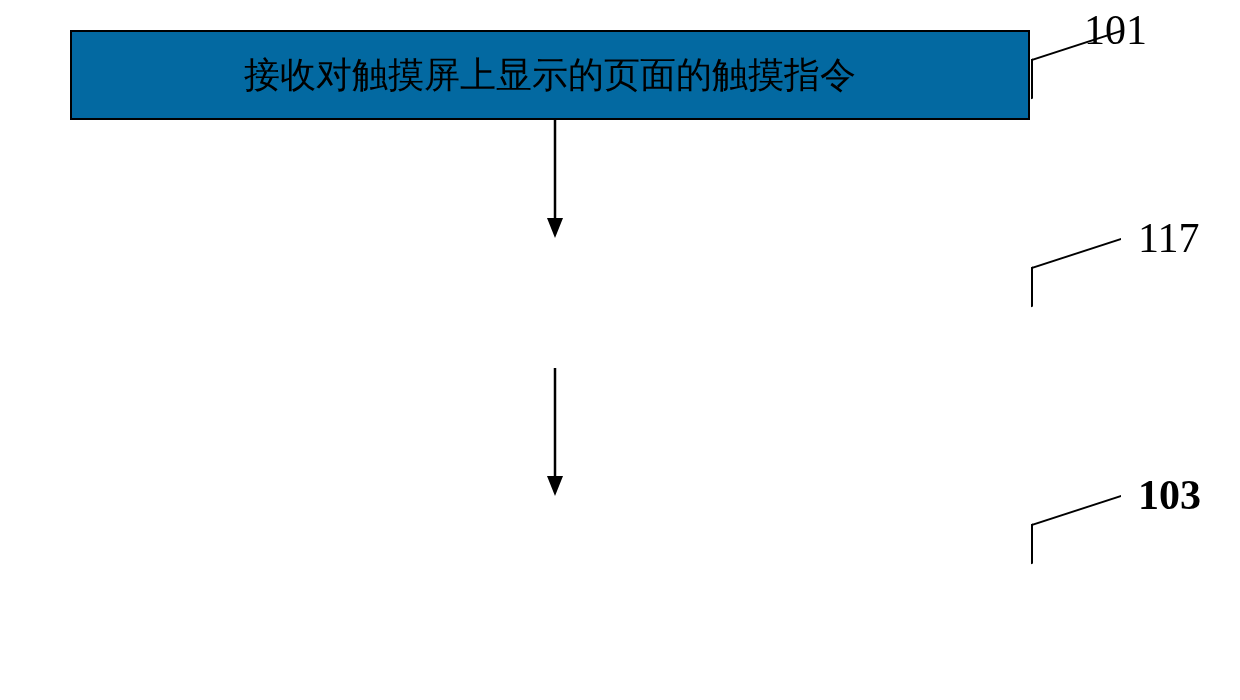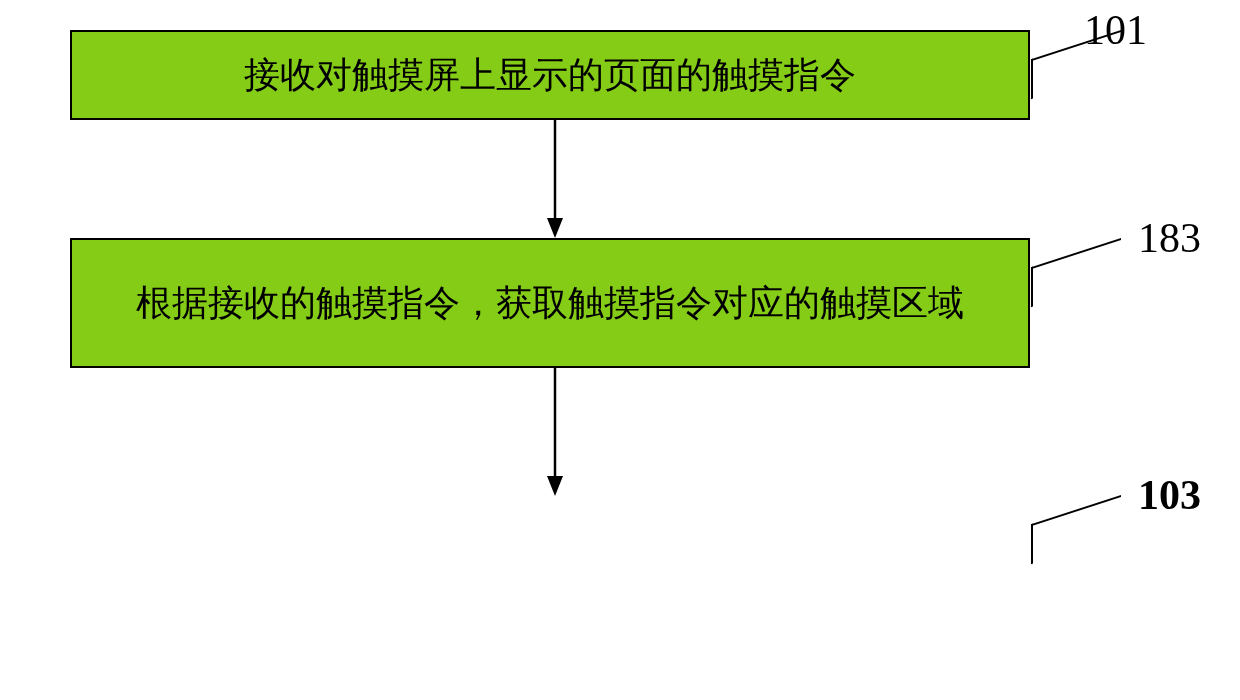--- a/index.html
+++ b/index.html
@@ -11,21 +11,21 @@
     font-family: "SimSun", "Songti SC", "STSong", serif;
   }
   .canvas {
     position: relative;
     width: 1240px;
     height: 700px;
   }
   .box {
     position: absolute;
     border: 2.5px solid #000;
-    background: #84cc16;
+    background: #0369a1;
     box-sizing: border-box;
     display: flex;
     align-items: center;
     justify-content: center;
     text-align: center;
     font-size: 36px;
     line-height: 1.35;
     padding: 10px 30px;
   }
   .label {
@@ -54,25 +54,22 @@
     <span>接收对触摸屏上显示的页面的触摸指令</span>
   </div>
   <div class="callout" style="left:1031px; top:30px; width:90px; height:40px; transform: skewY(-18deg); transform-origin: top right;"></div>
   <div class="label" style="left:1084px; top:6px;">101</div>
 
   <svg class="arrow" style="left:545px; top:120px; width:20px; height:120px;">
     <line x1="10" y1="0" x2="10" y2="102" stroke="#000" stroke-width="2.5"></line>
     <polygon points="10,118 2,98 18,98" fill="#000"></polygon>
   </svg>
 
-  <div class="box" style="left:70px; top:238px; width:960px; height:130px;">
-    <span>根据接收的触摸指令，获取触摸指令对应的触摸区域</span>
-  </div>
   <div class="callout" style="left:1031px; top:238px; width:90px; height:40px; transform: skewY(-18deg); transform-origin: top right;"></div>
-  <div class="label" style="left:1138px; top:214px;">183</div>
+  <div class="label" style="left:1138px; top:214px;">117</div>
 
   <svg class="arrow" style="left:545px; top:368px; width:20px; height:130px;">
     <line x1="10" y1="0" x2="10" y2="112" stroke="#000" stroke-width="2.5"></line>
     <polygon points="10,128 2,108 18,108" fill="#000"></polygon>
   </svg>
 
   <div class="callout" style="left:1031px; top:495px; width:90px; height:40px; transform: skewY(-18deg); transform-origin: top right;"></div>
   <div class="label" style="left:1138px; top:471px;font-weight:bold;">103</div>
 
 </div>

